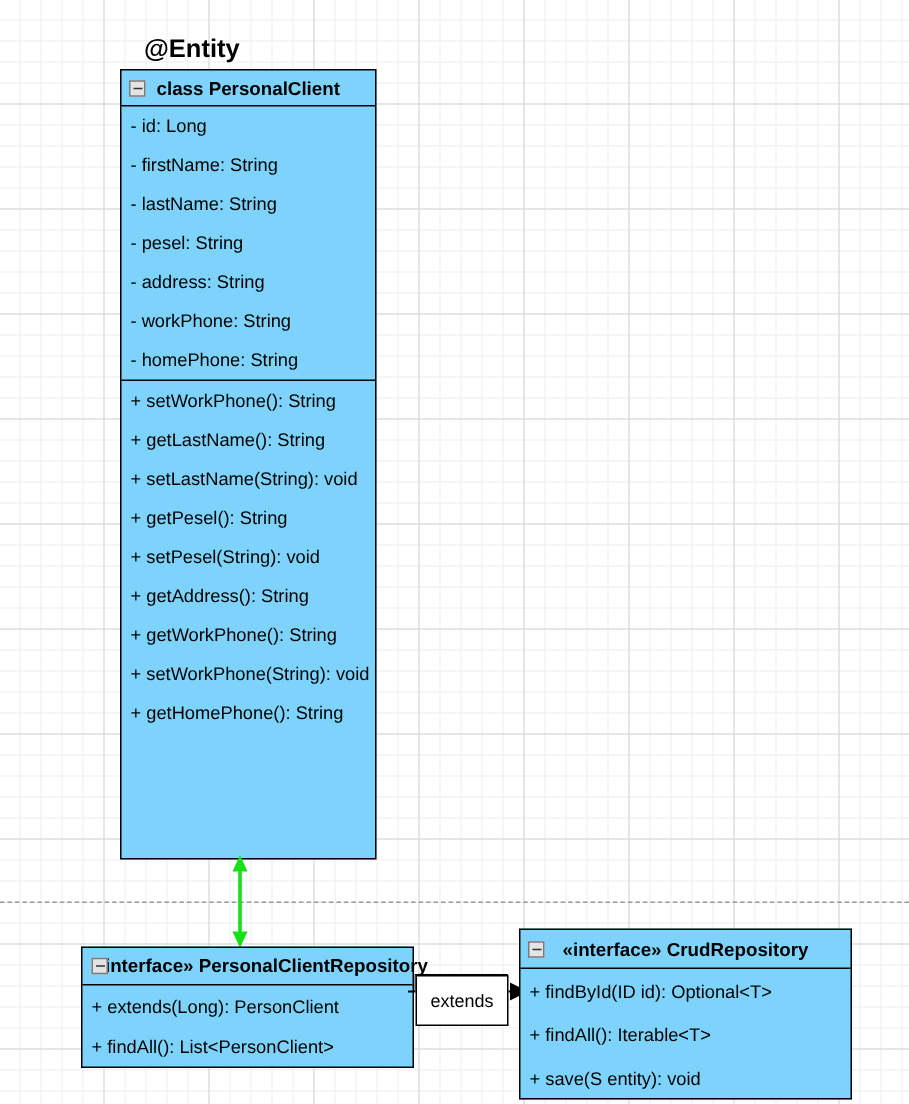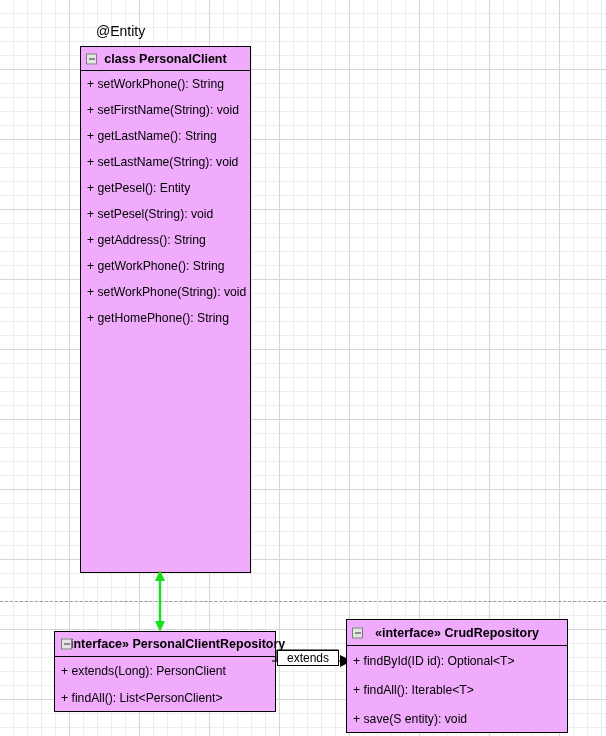--- a/index.html
+++ b/index.html
@@ -42,21 +42,21 @@
     left: 0;
     top: 601px;
     width: 606px;
     height: 0;
     border-top: 1px dashed #9a9a9a;
   }
 
   
   .uml-box {
     position: absolute;
-    background: #f0abfc;
+    background: #7dd3fc;
     border: 1px solid #000000;
     box-sizing: border-box;
   }
   .uml-header {
     position: relative;
     border-bottom: 1px solid #000000;
     box-sizing: border-box;
     display: flex;
     align-items: center;
     justify-content: center;
@@ -108,22 +108,22 @@
     height: 527px;
   }
   #personal-client .uml-header { height: 24px; }
   #personal-client .uml-row { height: 26px; }
 
   
   #entity-annotation {
     position: absolute;
     left: 96px;
     top: 23px;
-    font-size: 14px;
-    font-weight: normal;
+    font-size: 17px;
+    font-weight: bold;
     color: #000000;
     white-space: nowrap;
   }
 
   
   #pc-repository {
     left: 54px;
     top: 631px;
     width: 222px;
     height: 81px;
@@ -163,21 +163,21 @@
     left: 272px;
     top: 645px;
     width: 80px;
     height: 34px;
   }
   #extends-label {
     position: absolute;
     left: 277px;
     top: 650px;
     width: 62px;
-    height: 16px;
+    height: 34px;
     border: 1px solid #000000;
     background: #ffffff;
     box-sizing: border-box;
     display: flex;
     align-items: center;
     justify-content: center;
     font-size: 12px;
     color: #000000;
     white-space: nowrap;
   }
@@ -189,26 +189,34 @@
 
 <div id="page-break"></div>
 
 <div id="entity-annotation">@Entity</div>
 
 <div class="uml-box" id="personal-client">
   <div class="uml-header">
     <span class="collapse-icon"></span>
     <span>class PersonalClient</span>
   </div>
+  <div class="uml-section" id="pc-attributes">
+      <div class="uml-row">- id: Long</div>
+      <div class="uml-row">- firstName: String</div>
+      <div class="uml-row">- lastName: String</div>
+      <div class="uml-row">- pesel: String</div>
+      <div class="uml-row">- address: String</div>
+      <div class="uml-row">- workPhone: String</div>
+      <div class="uml-row">- homePhone: String</div>
+    </div>
   <div class="uml-section" id="pc-methods">
       <div class="uml-row">+ setWorkPhone(): String</div>
-      <div class="uml-row">+ setFirstName(String): void</div>
       <div class="uml-row">+ getLastName(): String</div>
       <div class="uml-row">+ setLastName(String): void</div>
-      <div class="uml-row">+ getPesel(): Entity</div>
+      <div class="uml-row">+ getPesel(): String</div>
       <div class="uml-row">+ setPesel(String): void</div>
       <div class="uml-row">+ getAddress(): String</div>
       <div class="uml-row">+ getWorkPhone(): String</div>
       <div class="uml-row">+ setWorkPhone(String): void</div>
       <div class="uml-row">+ getHomePhone(): String</div>
     </div>
 </div>
 
 <svg id="green-connector" viewBox="0 0 16 62">
   <line x1="8" y1="10" x2="8" y2="52" stroke="#16e016" stroke-width="2.4"></line>

